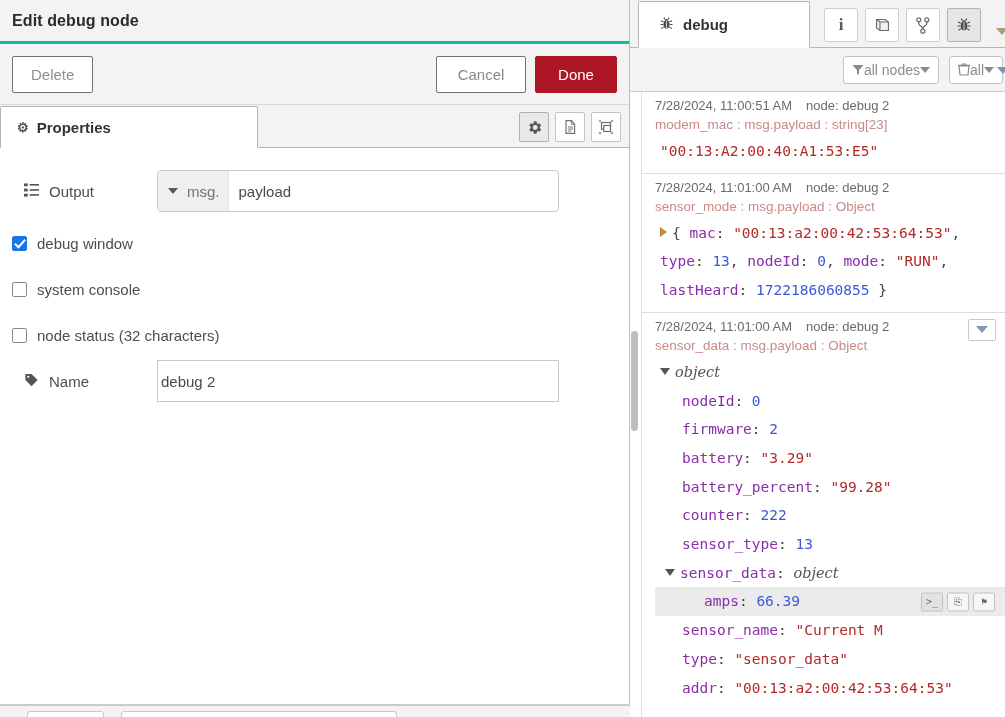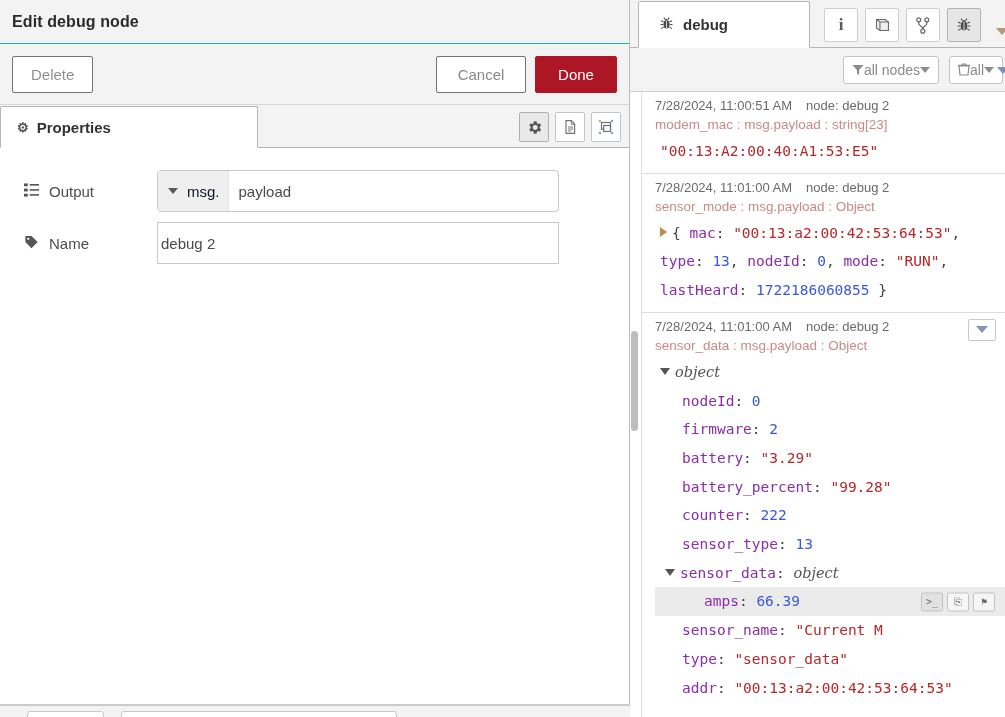--- a/index.html
+++ b/index.html
@@ -15,21 +15,21 @@
   #edit-dialog {
     width: 630px; height: 717px;
     background: #ffffff;
     display: flex; flex-direction: column;
     position: relative;
     border-right: 1px solid #bbbbbb;
   }
   .dlg-titlebar {
     height: 44px; flex: 0 0 44px;
     background: #f3f3f3;
-    border-bottom: 1px solid #14b8a6;
+    border-bottom: 3px solid #14b8a6;
     display: flex; align-items: center;
     padding-left: 12px;
   }
   .dlg-title {
     font-size: 16px; font-weight: bold; color: #2a2a2a;
     letter-spacing: .1px;
   }
   .dlg-buttonbar {
     height: 61px; flex: 0 0 61px;
     background: #f3f3f3;
@@ -109,21 +109,21 @@
   .typed-input {
     display: flex; height: 42px;
     border: 1px solid #c9c9c9; border-radius: 4px;
     overflow: hidden; background: #fff;
   }
   .typed-input .ti-type {
     display: flex; align-items: center;
     background: #efefef;
     padding: 0 8px 0 10px;
     border-right: 1px solid #e3e3e3;
-    font-size: 15px; color: #0f172a;
+    font-size: 15px; color: #737373;
     cursor: pointer;
   }
   .typed-input .ti-caret {
     border-left: 5px solid transparent; border-right: 5px solid transparent;
     border-top: 6px solid #5a5a5a; margin-right: 9px;
   }
   .typed-input .ti-value {
     flex: 1 1 auto;
     border: none; outline: none;
     font-family: "Liberation Sans", sans-serif;
@@ -402,20 +402,34 @@
             <div class="ti-type">
               <span class="ti-caret"></span>
               <span>msg.</span>
             </div>
             <input class="ti-value" type="text" value="payload" placeholder="payload" style="">
           </div>
         </div>
       </div>
 
       <div class="form-row" style="margin-top:8px;">
+        <div class="form-field">
+          <div class="checkbox-row">
+            <span class="cb checked"></span>
+            <span class="cb-label">debug window</span>
+          </div>
+          <div class="checkbox-row">
+            <span class="cb"></span>
+            <span class="cb-label">system console</span>
+          </div>
+          <div class="checkbox-row">
+            <span class="cb"></span>
+            <span class="cb-label">node status (32 characters)</span>
+          </div>
+        </div>
       </div>
 
       <div class="form-row" style="margin-top:2px;">
         <div class="form-label">
           <span class="licon">
             <svg width="15" height="14" viewBox="0 0 16 16">
               <path d="M1 1h7l7 7-7 7-7-7z" fill="#555"></path>
               <circle cx="4.3" cy="4.3" r="1.3" fill="#fff"></circle>
             </svg>
           </span>

